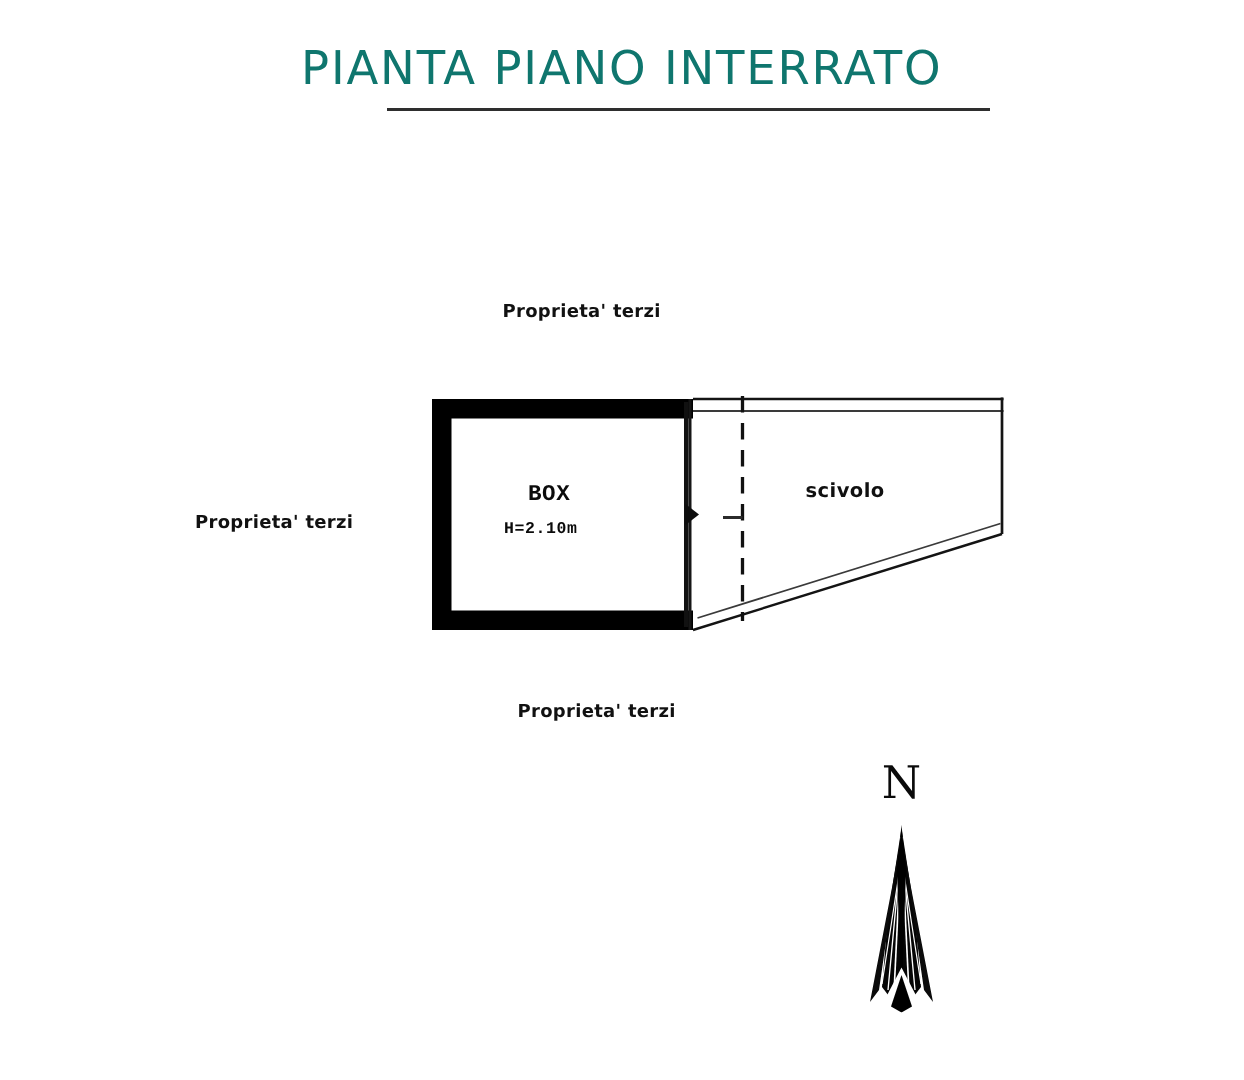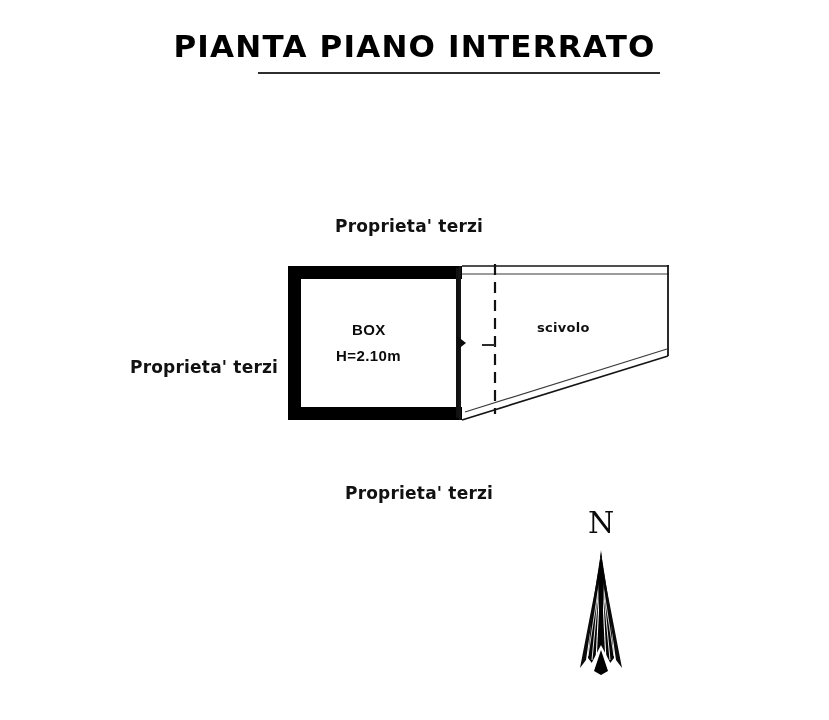--- a/index.html
+++ b/index.html
@@ -32,45 +32,44 @@
     left: 0;
     top: 28px;
     width: 829px;
     text-align: center;
   }
   .doc-title {
     display: inline-block;
     font-family: "DejaVu Sans", sans-serif;
     font-size: 31px;
     letter-spacing: 1.2px;
-    font-weight: 700;
-    color: #000000;
+    font-weight: 400;
+    color: #0f766e;
     line-height: 1.18;
     padding: 0 6px;
     white-space: nowrap;
   }
   .title-rule {
     position: absolute;
     left: 258px;
     top: 72px;
     width: 402px;
     height: 2px;
     background: #2e2e2e;
   }
 
   
   .plan-label {
     position: absolute;
     font-family: "DejaVu Sans", sans-serif;
-    font-size: 17px;
+    font-size: 12px;
     font-weight: 600;
     color: #111111;
     white-space: nowrap;
     letter-spacing: 0.2px;
-    margin-top: 16px;
   }
   #label-top    { left: 335px; top: 200px; }
   #label-left   { left: 130px; top: 341px; }
   #label-bottom { left: 345px; top: 467px; }
 
   
   #plan {
     position: absolute;
     left: 0;
     top: 0;
@@ -97,28 +96,28 @@
     position: absolute;
     left: 459px;
     top: 266px;
     width: 2px;
     height: 154px;
     background: #161616;
   }
 
   .box-text {
     position: absolute;
-    font-family: Liberation Sans, sans-serif;
+    font-family: Liberation Mono, monospace;
     font-weight: 700;
     color: #0b0b0b;
     white-space: nowrap;
     letter-spacing: 0.4px;
   }
   #box-name   { left: 352px; top: 321px; font-size: 15px; }
-  #box-height { left: 336px; top: 347px; font-size: 15px; }
+  #box-height { left: 336px; top: 347px; font-size: 11px; }
 
   
   #door-leaf {
     position: absolute;
     left: 456px;
     top: 268px;
     width: 3px;
     height: 150px;
     background: #111111;
   }

